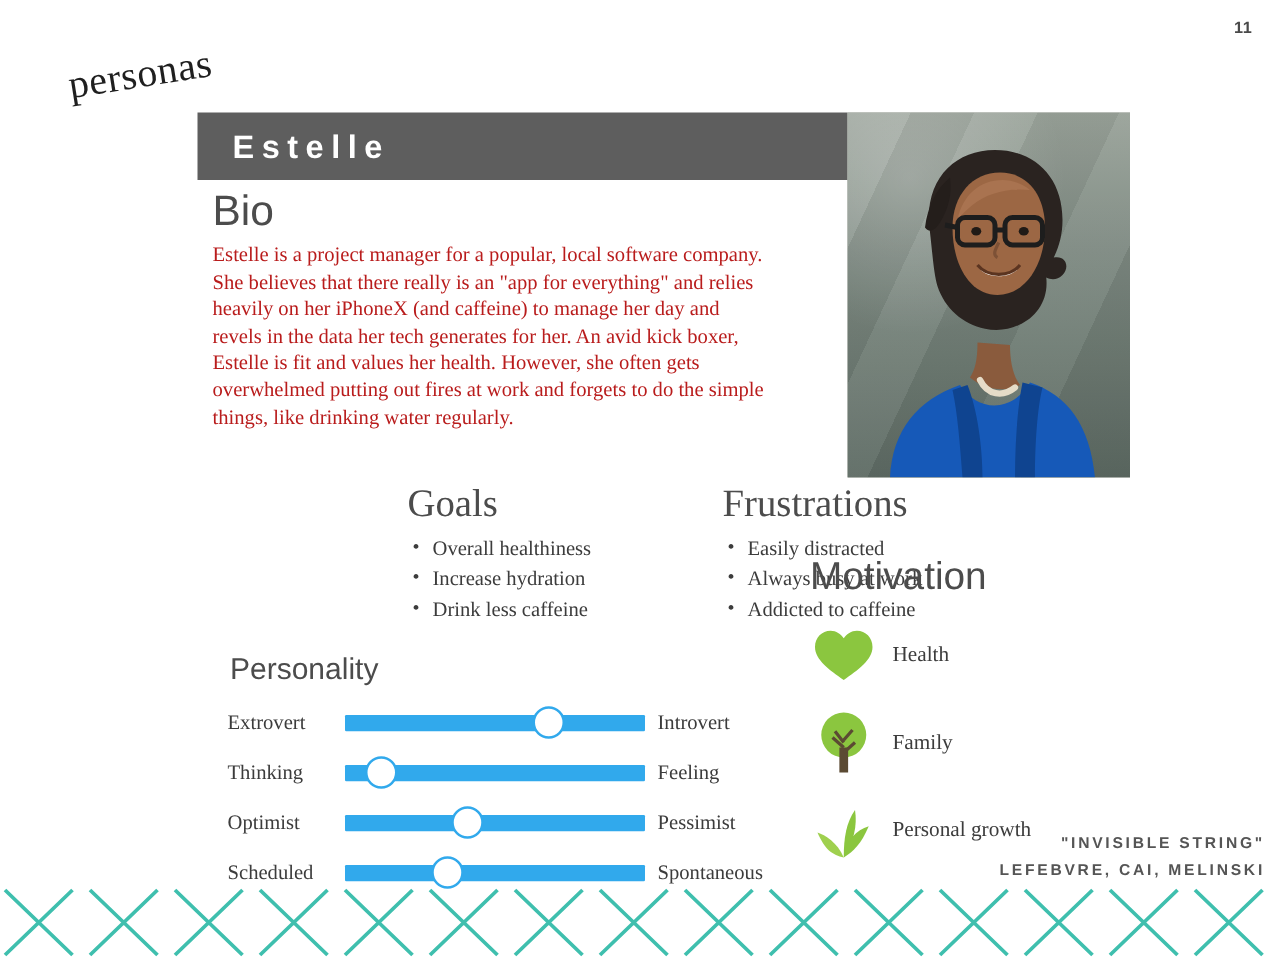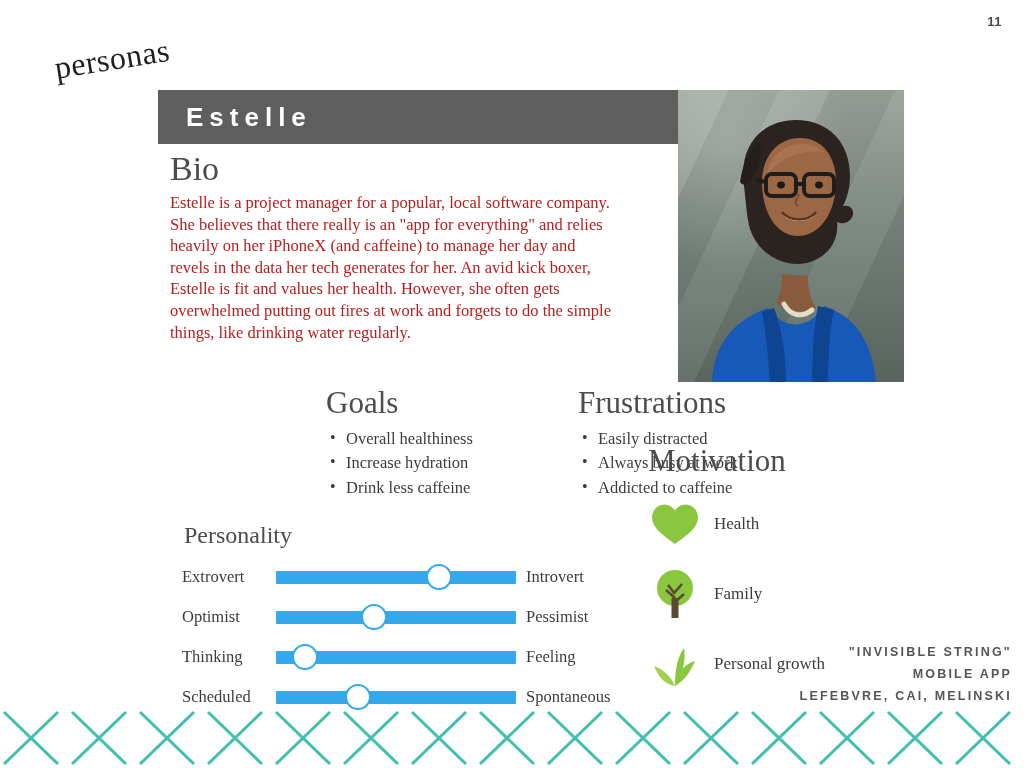--- a/index.html
+++ b/index.html
@@ -67,21 +67,21 @@
   }
 
   
   .bio-block {
     position: absolute;
     left: 12px;
     top: 60px;
     width: 500px;
   }
   .heading {
-    font-family: Liberation Serif, serif;
+    font-family: Liberation Sans, sans-serif;
     color: #4c4c4c;
     font-weight: normal;
   }
   .bio-heading {
     font-size: 34px;
     margin: 0 0 4px 0;
   }
   .bio-text {
     font-family: "Liberation Serif", serif;
     font-size: 16.5px;
@@ -330,33 +330,33 @@
 
     <div class="slider-row">
       <span class="slider-label left">Extrovert</span>
       <div class="track">
         <span class="knob" style="left:68%"></span>
       </div>
       <span class="slider-label right">Introvert</span>
     </div>
 
     <div class="slider-row">
+      <span class="slider-label left">Thinking</span>
+      <div class="track">
+        <span class="knob" style="left:12%"></span>
+      </div>
+      <span class="slider-label right">Feeling</span>
+    </div>
+
+    <div class="slider-row">
       <span class="slider-label left">Optimist</span>
       <div class="track">
         <span class="knob" style="left:41%"></span>
       </div>
       <span class="slider-label right">Pessimist</span>
-    </div>
-
-    <div class="slider-row">
-      <span class="slider-label left">Thinking</span>
-      <div class="track">
-        <span class="knob" style="left:12%"></span>
-      </div>
-      <span class="slider-label right">Feeling</span>
     </div>
 
     <div class="slider-row">
       <span class="slider-label left">Scheduled</span>
       <div class="track">
         <span class="knob" style="left:34%"></span>
       </div>
       <span class="slider-label right">Spontaneous</span>
     </div>
   </div>
@@ -392,21 +392,20 @@
           <path d="M25 46c2-14 10-22 20-25-6 14-12 20-20 25z" fill="#8bc63f"></path>
         </svg>
       </span>
       <span class="motivation-text">Personal growth</span>
     </div>
   </div>
 </div>
 
 <div class="credit">
   <div>"INVISIBLE STRING"</div>
-  <div>MOBILE APP</div>
   <div>LEFEBVRE, CAI, MELINSKI</div>
 </div>
 
 <svg class="x-band" viewBox="0 0 1024 62">
   <g stroke="#3fbfae" stroke-width="3" fill="none">
     <g>
       <path d="M4 6 L58 58 M58 6 L4 58"></path>
       <path d="M72 6 L126 58 M126 6 L72 58"></path>
       <path d="M140 6 L194 58 M194 6 L140 58"></path>
       <path d="M208 6 L262 58 M262 6 L208 58"></path>

